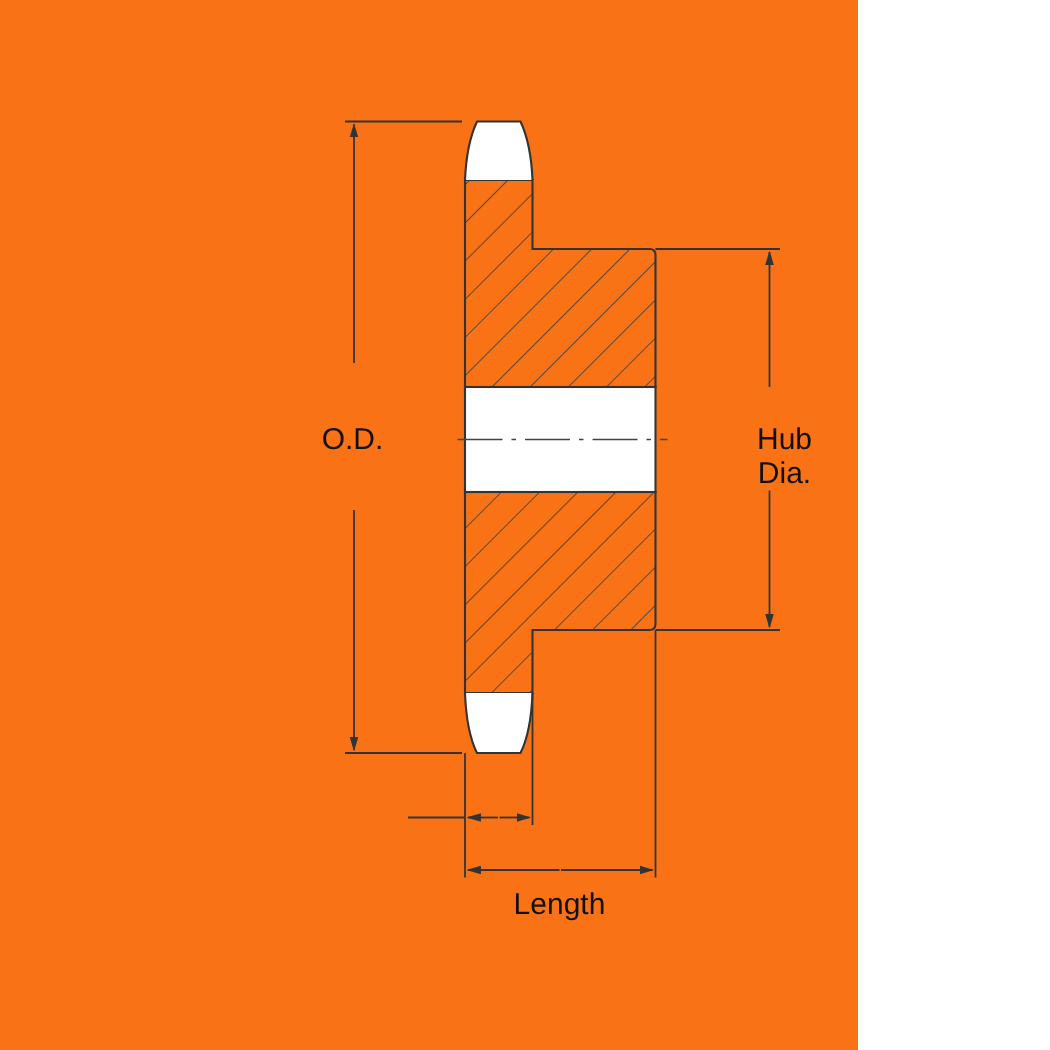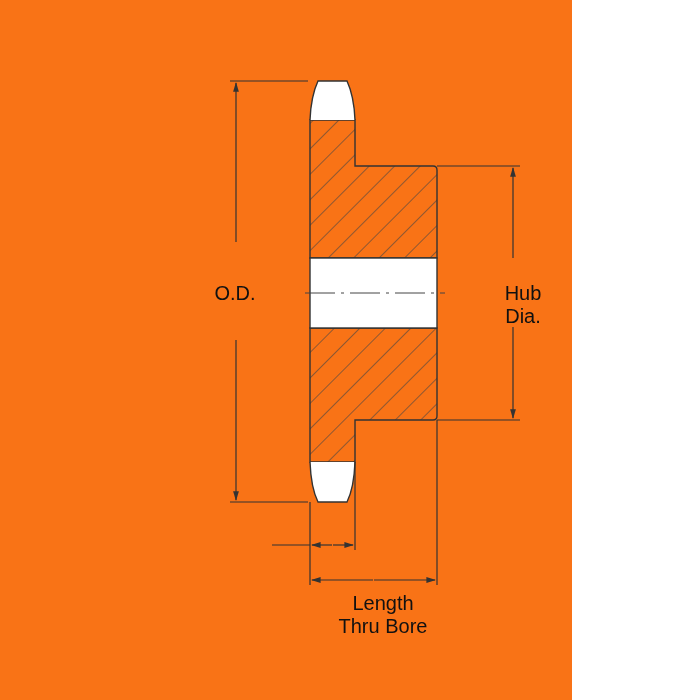--- a/index.html
+++ b/index.html
@@ -72,17 +72,16 @@
   <div class="lbl" style="left:200px; top:282px; width:70px;">O.D.</div>
 
   <div class="lbl" style="left:488px; top:266px; width:70px;margin-top:16px;">
     <div>Hub</div>
     <div>Dia.</div>
   </div>
 
   <div class="lbl" style="left:176px; top:528px; width:110px;">
   </div>
 
-  <div class="lbl" style="left:323px; top:592px; width:120px;">
+  <div class="lbl" style="left:313px; top:592px; width:120px;">
     <div>Length</div>
-    <div>Thru Bore</div>
   </div>
 </div>
 
 </body></html>

